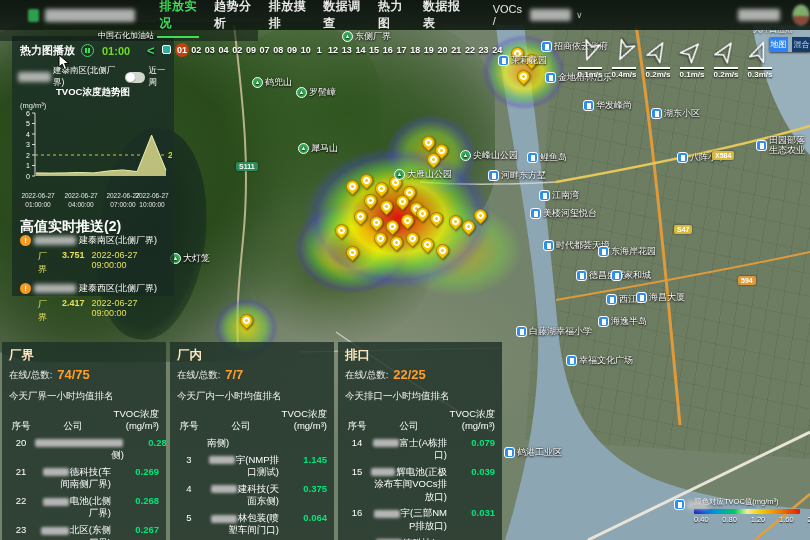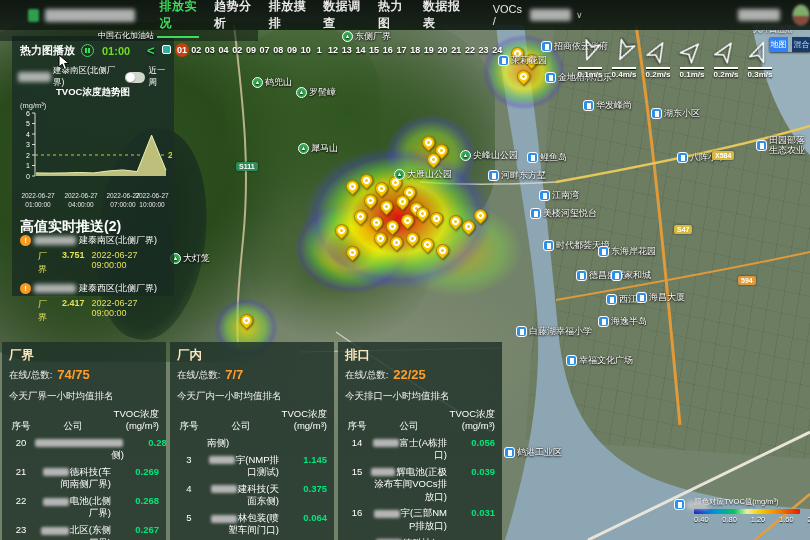--- a/index.html
+++ b/index.html
@@ -595,21 +595,21 @@
       </div>
       <div class="tp-sub">今天排口一小时均值排名</div>
       <div class="thead">
         <div class="c-num">序号</div>
         <div class="c-name">公司</div>
         <div class="c-val">TVOC浓度<br>(mg/m³)</div>
       </div>
       <div class="trow">
         <div class="c-num">14</div>
         <div class="c-name"><span class="nblur" style="width: 26px;"></span>富士(A栋排口)</div>
-        <div class="c-val">0.056</div>
+        <div class="c-val">0.079</div>
       </div>
       <div class="trow">
         <div class="c-num">15</div>
         <div class="c-name"><span class="nblur" style="width: 24px;"></span>辉电池(正极涂布车间VOCs排放口)</div>
         <div class="c-val">0.039</div>
       </div>
       <div class="trow">
         <div class="c-num">16</div>
         <div class="c-name"><span class="nblur" style="width: 26px;"></span>宇(三部NMP排放口)</div>
         <div class="c-val">0.031</div>

